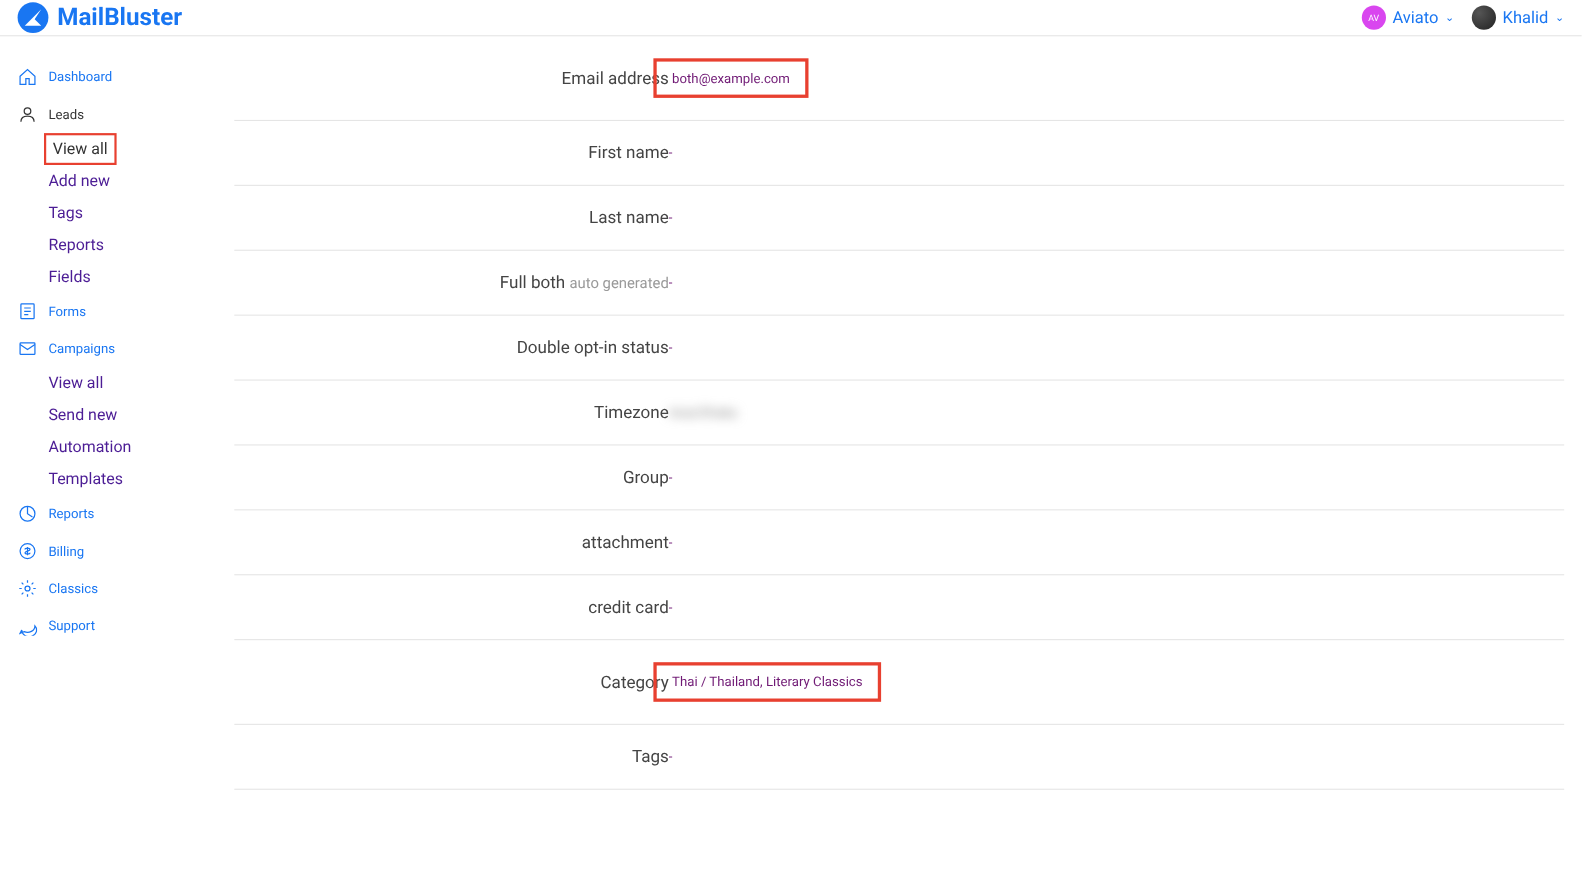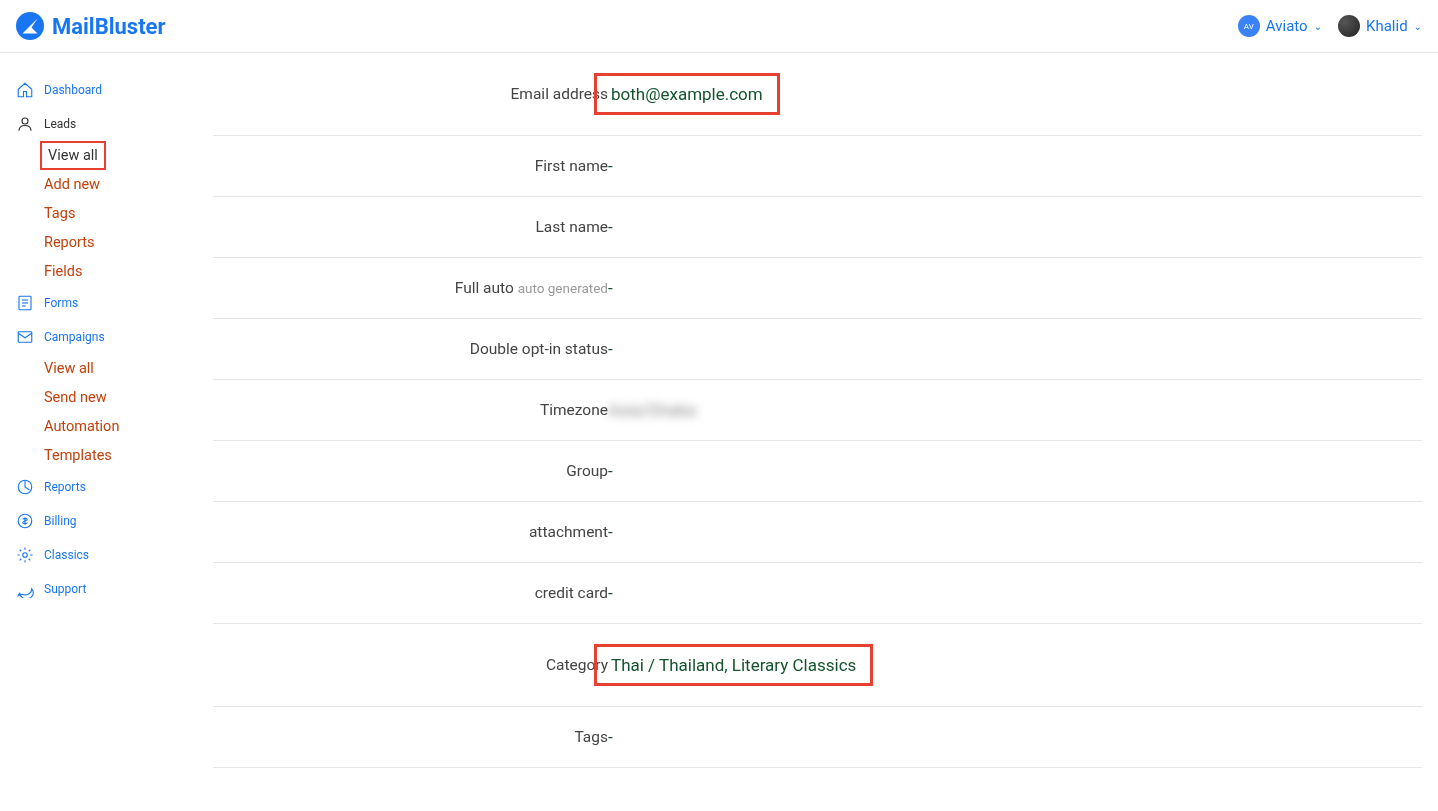--- a/index.html
+++ b/index.html
@@ -1,40 +1,40 @@
 <!DOCTYPE html>
 <html><head>
 <meta charset="utf-8">
 <style>
 * { margin: 0; padding: 0; box-sizing: border-box; }
 body { font-family: -apple-system, BlinkMacSystemFont, "Segoe UI", Roboto, sans-serif; color: #333; background: #fff; }
-.header { display: flex; justify-content: space-between; align-items: center; padding: 12px 16px; border-bottom: 1px solid #e5e5e5; text-align: center; }
+.header { display: flex; justify-content: space-between; align-items: center; padding: 2px 16px; border-bottom: 1px solid #e5e5e5; text-align: center; }
 .logo { display: flex; align-items: center; gap: 8px; font-size: 22px; font-weight: 700; color: #1976f2; }
 .logo-icon { width: 28px; height: 28px; background: #1976f2; border-radius: 50%; display: flex; align-items: center; justify-content: center; }
 .logo-icon svg { width: 18px; height: 18px; fill: #fff; }
 .header-right { display: flex; align-items: center; gap: 16px; }
 .org-switch, .user-switch { display: flex; align-items: center; gap: 6px; cursor: pointer; color: #1976f2; font-size: 15px; }
-.org-avatar { width: 22px; height: 22px; border-radius: 50%; background: #3b82f6; color: #fff; font-size: 8px; display: flex; align-items: center; justify-content: center; }
+.org-avatar { width: 22px; height: 22px; border-radius: 50%; background: #d946ef; color: #fff; font-size: 8px; display: flex; align-items: center; justify-content: center; }
 .user-avatar { width: 22px; height: 22px; border-radius: 50%; background: radial-gradient(circle at 30% 30%, #555, #222); }
 .chevron { font-size: 10px; color: #1976f2; }
 .container { display: flex; }
 .sidebar { width: 185px; padding: 20px 12px; }
 .nav-item { display: flex; align-items: center; gap: 10px; padding: 8px 4px; font-size: 12px; cursor: pointer; }
 .nav-item.blue { color: #1976f2; }
 .nav-item.dark { color: #333; }
 .nav-icon { width: 18px; height: 18px; display: flex; align-items: center; justify-content: center; flex-shrink: 0; }
 .nav-icon svg { width: 18px; height: 18px; stroke: currentColor; fill: none; stroke-width: 1.5; }
 .sub-items { padding-left: 28px; }
-.sub-item { padding: 6px 4px; font-size: 14.5px; color: #c2410c; cursor: pointer; }
+.sub-item { padding: 6px 4px; font-size: 14.5px; color: #4c1d95; cursor: pointer; }
 .sub-item.active { border: 2px solid #e84030; padding: 4px 6px; display: inline-block; color: #333; }
 .main { flex: 1; padding: 0 16px 24px 28px; max-width: calc(100% - 185px); }
 .detail-row { display: flex; padding: 20px 0; border-bottom: 1px solid #e5e5e5; align-items: center; text-align: right; }
 .detail-label { width: 395px; font-size: 15.5px; color: #444; }
 .detail-label .hint { color: #999; font-size: 13.5px; }
-.detail-value { font-size: 17px; color: #14532d; }
+.detail-value { font-size: 12px; color: #701a75; }
 .highlight-box { border: 3px solid #e84030; padding: 8px 14px; display: inline-block; margin-left: -14px; }
 .blurred { filter: blur(5px); color: #888; }
 </style>
 </head>
 <body>
 
 <div class="header">
   <div class="logo">
     <span class="logo-icon">
       <svg viewBox="0 0 24 24">
@@ -153,21 +153,21 @@
     </div>
     <div class="detail-row">
       <div class="detail-label">First name</div>
       <div class="detail-value">-</div>
     </div>
     <div class="detail-row">
       <div class="detail-label">Last name</div>
       <div class="detail-value">-</div>
     </div>
     <div class="detail-row">
-      <div class="detail-label"><span>Full auto</span> <span class="hint">auto generated</span></div>
+      <div class="detail-label"><span>Full both</span> <span class="hint">auto generated</span></div>
       <div class="detail-value">-</div>
     </div>
     <div class="detail-row">
       <div class="detail-label">Double opt-in status</div>
       <div class="detail-value">-</div>
     </div>
     <div class="detail-row">
       <div class="detail-label">Timezone</div>
       <div class="detail-value blurred">Asia/Dhaka</div>
     </div>

